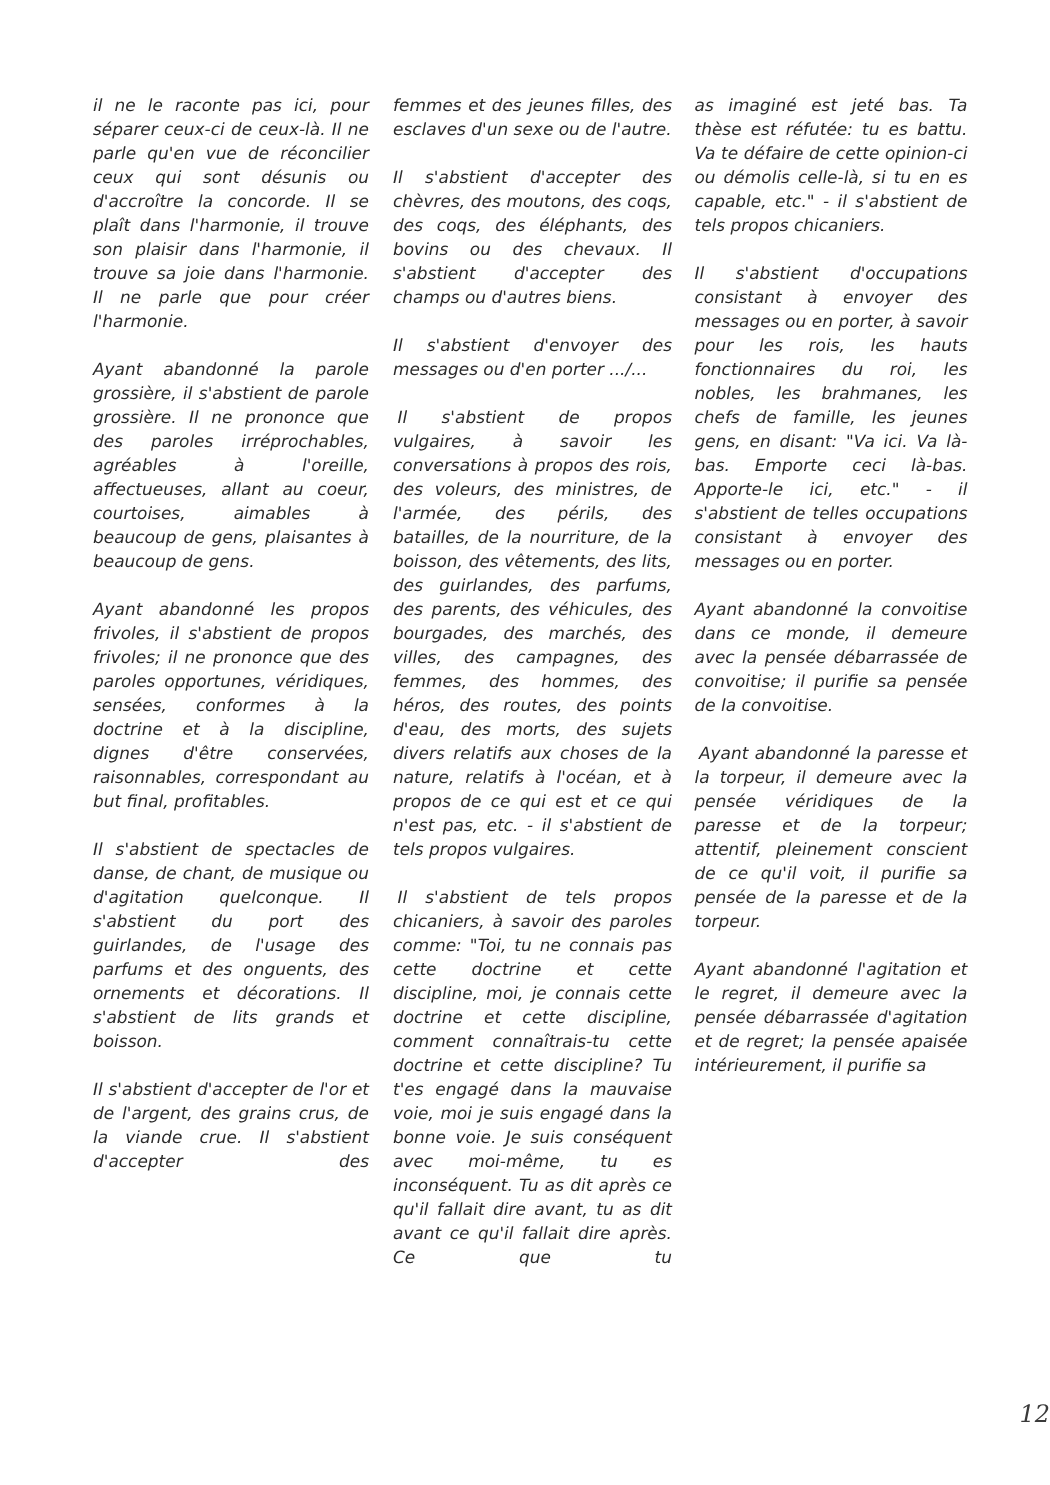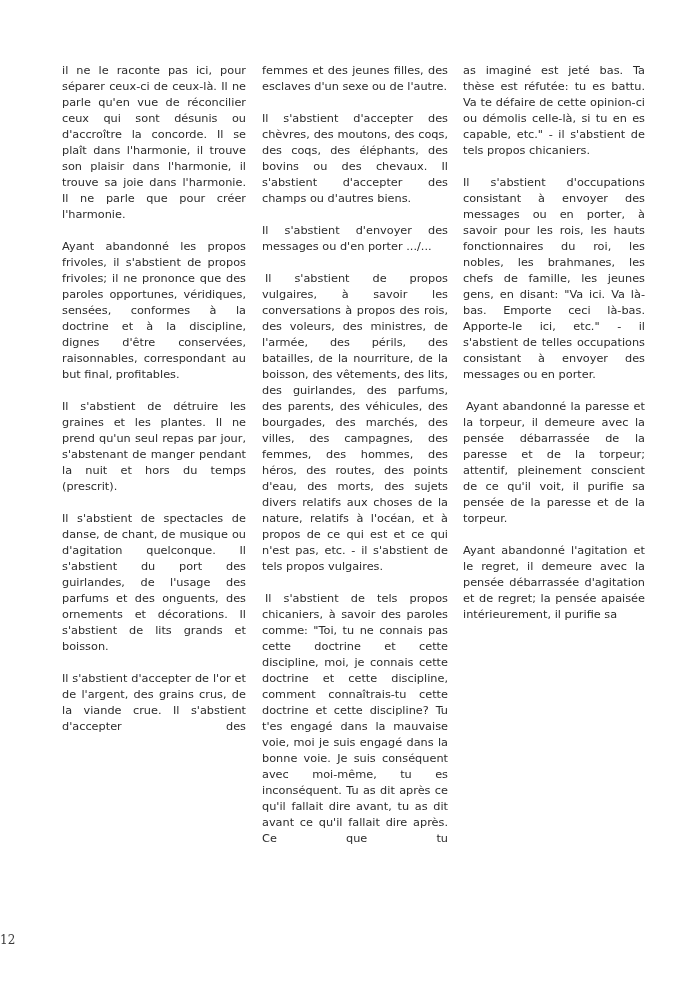--- a/index.html
+++ b/index.html
@@ -1,65 +1,66 @@
 <!DOCTYPE html>
 <html><head>
 <meta charset="utf-8">
 <style>
   html, body { margin: 0; padding: 0; background: #ffffff; }
   body { width: 700px; height: 990px; position: relative; overflow: hidden; }
-  .page { position: absolute; left: 0; top: 0; width: 700px; height: 838px; background: #fff; }
+  .page { position: absolute; left: 0; top: 0; width: 700px; height: 838px; background: #fff; font-style: italic; }
   .col {
     position: absolute;
     top: 63px;
     font-family: "DejaVu Sans", sans-serif;
     font-size: 11.3px;
     line-height: 16.0px;
     color: #2b2b2b;
     text-align: justify;
     hyphens: none;
   }
   .col p { margin: 0 0 16px 0; }
   .col p.indent { text-indent: 3px; }
   #col1 { left: 62px; width: 184px; }
   #col2 { left: 262px; width: 186px; }
   #col3 { left: 463px; width: 182px; }
   .pagenum {
     position: absolute;
     top: 933px;
     left: 0; width: 700px;
-    text-align: left;
+    text-align: right;
     font-family: "DejaVu Serif", serif;
-    font-size: 12px;
+    font-size: 16px;
     color: #3a3a3a;
   }
   .spread { text-align-last: justify; }
 </style>
 </head>
 <body>
 
 <div class="page">
 
   <div class="col" id="col1">
     <p>il ne le raconte pas ici, pour séparer ceux-ci de ceux-là. Il ne parle qu'en vue de réconcilier ceux qui sont désunis ou d'accroître la concorde. Il se plaît dans l'harmonie, il trouve son plaisir dans l'harmonie, il trouve sa joie dans l'harmonie. Il ne parle que pour créer l'harmonie.</p>
+    <p>Ayant abandonné la parole grossière, il s'abstient de parole grossière. Il ne prononce que des paroles irréprochables, agréables à l'oreille, affectueuses, allant au coeur, courtoises, aimables à beaucoup de gens, plaisantes à beaucoup de gens.</p>
     <p>Ayant abandonné les propos frivoles, il s'abstient de propos frivoles; il ne prononce que des paroles opportunes, véridiques, sensées, conformes à la doctrine et à la discipline, dignes d'être conservées, raisonnables, correspondant au but final, profitables.</p>
-    <p>Il s'abstient de détruire les graines et les plantes. Il ne prend qu'un seul repas par jour, s'abstenant de manger pendant la nuit et hors du temps (prescrit).</p>
     <p>Il s'abstient de spectacles de danse, de chant, de musique ou d'agitation quelconque. Il s'abstient du port des guirlandes, de l'usage des parfums et des onguents, des ornements et décorations. Il s'abstient de lits grands et boisson.</p>
     <p class="spread">Il s'abstient d'accepter de l'or et de l'argent, des grains crus, de la viande crue. Il s'abstient d'accepter des</p>
   </div>
 
   <div class="col" id="col2">
     <p>femmes et des jeunes filles, des esclaves d'un sexe ou de l'autre.</p>
     <p>Il s'abstient d'accepter des chèvres, des moutons, des coqs, des coqs, des éléphants, des bovins ou des chevaux. Il s'abstient d'accepter des champs ou d'autres biens.</p>
     <p>Il s'abstient d'envoyer des messages ou d'en porter .../...</p>
     <p class="indent">Il s'abstient de propos vulgaires, à savoir les conversations à propos des rois, des voleurs, des ministres, de l'armée, des périls, des batailles, de la nourriture, de la boisson, des vêtements, des lits, des guirlandes, des parfums, des parents, des véhicules, des bourgades, des marchés, des villes, des campagnes, des femmes, des hommes, des héros, des routes, des points d'eau, des morts, des sujets divers relatifs aux choses de la nature, relatifs à l'océan, et à propos de ce qui est et ce qui n'est pas, etc. - il s'abstient de tels propos vulgaires.</p>
     <p class="indent spread">Il s'abstient de tels propos chicaniers, à savoir des paroles comme: "Toi, tu ne connais pas cette doctrine et cette discipline, moi, je connais cette doctrine et cette discipline, comment connaîtrais-tu cette doctrine et cette discipline? Tu t'es engagé dans la mauvaise voie, moi je suis engagé dans la bonne voie. Je suis conséquent avec moi-même, tu es inconséquent. Tu as dit après ce qu'il fallait dire avant, tu as dit avant ce qu'il fallait dire après. Ce que tu</p>
   </div>
 
   <div class="col" id="col3">
     <p>as imaginé est jeté bas. Ta thèse est réfutée: tu es battu. Va te défaire de cette opinion-ci ou démolis celle-là, si tu en es capable, etc." - il s'abstient de tels propos chicaniers.</p>
     <p>Il s'abstient d'occupations consistant à envoyer des messages ou en porter, à savoir pour les rois, les hauts fonctionnaires du roi, les nobles, les brahmanes, les chefs de famille, les jeunes gens, en disant: "Va ici. Va là-bas. Emporte ceci là-bas. Apporte-le ici, etc." - il s'abstient de telles occupations consistant à envoyer des messages ou en porter.</p>
-    <p class="indent">Ayant abandonné la paresse et la torpeur, il demeure avec la pensée débarrassée de la paresse et de la torpeur; attentif, pleinement conscient de ce qu'il voit, il purifie sa pensée de la paresse et de la torpeur.</p>
+    <p>Ayant abandonné la convoitise dans ce monde, il demeure avec la pensée débarrassée de convoitise; il purifie sa pensée de la convoitise.</p>
+    <p class="indent">Ayant abandonné la paresse et la torpeur, il demeure avec la pensée véridiques de la paresse et de la torpeur; attentif, pleinement conscient de ce qu'il voit, il purifie sa pensée de la paresse et de la torpeur.</p>
     <p>Ayant abandonné l'agitation et le regret, il demeure avec la pensée débarrassée d'agitation et de regret; la pensée apaisée intérieurement, il purifie sa</p>
   </div>
 
   <div class="pagenum">12</div>
 </div>
 
 </body></html>

